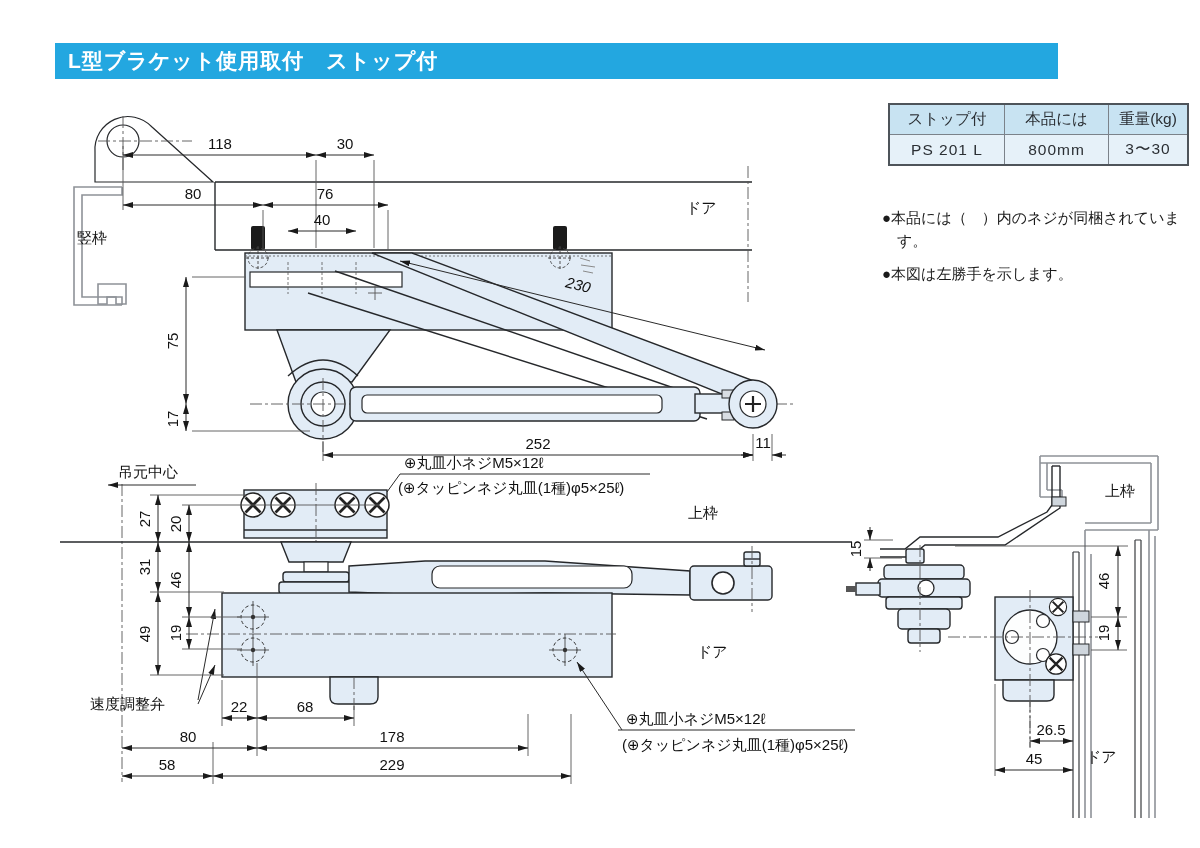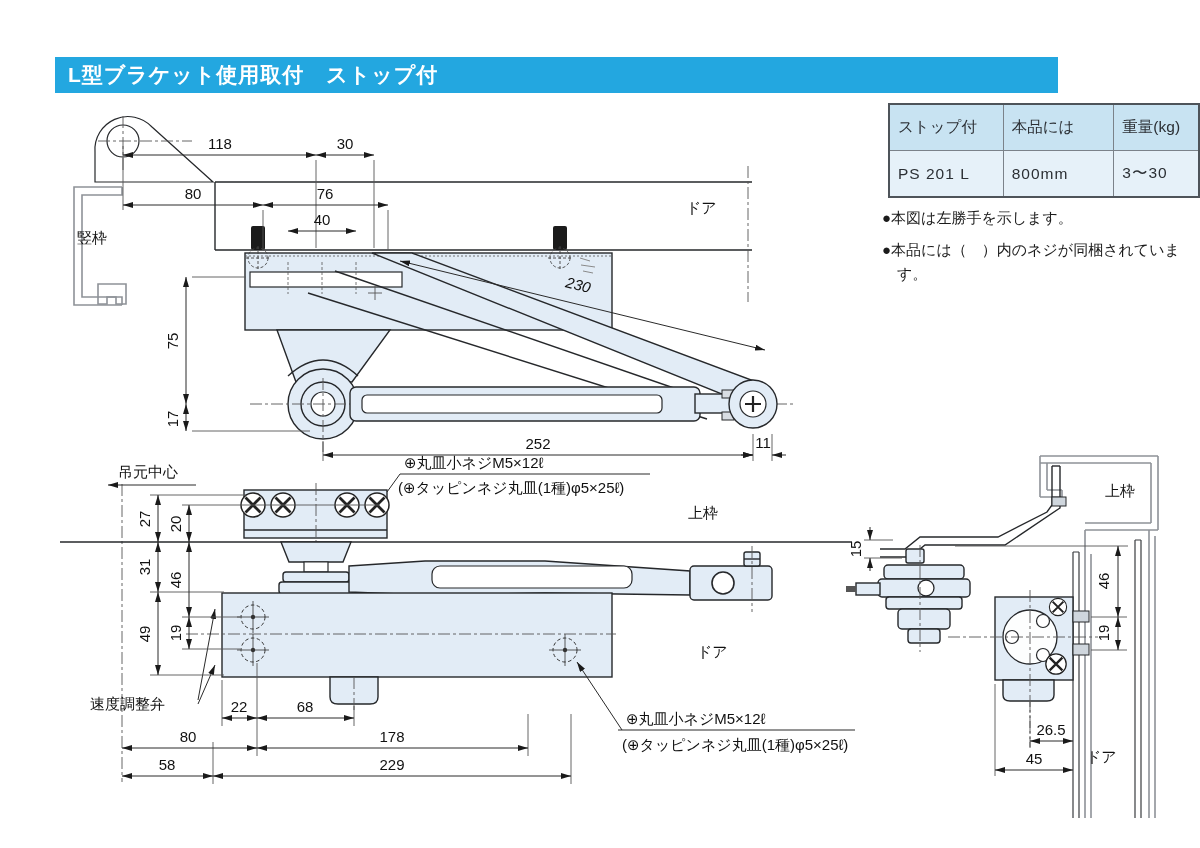--- a/index.html
+++ b/index.html
@@ -1,25 +1,25 @@
 <!DOCTYPE html>
 <html><head>
 <meta charset="utf-8">
 <style>
   html,body{margin:0;padding:0;background:#fff;}
   #page{position:relative;width:1200px;height:848px;background:#ffffff;overflow:hidden;
         font-family:"Liberation Sans","DejaVu Sans",sans-serif;}
   
-  #titlebar{position:absolute;left:55px;top:57px;width:1003px;height:36px;background:#23a7e0;
+  #titlebar{position:absolute;left:55px;top:43px;width:1003px;height:36px;background:#23a7e0;
             color:#fff;font-size:21px;font-weight:bold;line-height:36px;padding-left:13px;
             box-sizing:border-box;letter-spacing:1px;z-index:3;}
   
   #spec{position:absolute;left:888px;top:103px;z-index:3;border-collapse:collapse;
         border:2px solid #4e545a;font-size:15.5px;color:#2b2f34;}
-  #spec th,#spec td{border:1px solid #7b828a;text-align:left;padding:8px;height:29px;}
+  #spec th,#spec td{border:1px solid #7b828a;text-align:center;padding:0;height:29px;}
   #spec th{background:#c8e3f2;font-weight:normal;}
   #spec td{background:#e6f1f9;letter-spacing:1px;margin-left:47px;}
   #spec .c1{width:114px}#spec .c2{width:103px}#spec .c3{width:78px}
   
   #notes{position:absolute;left:882px;top:206px;width:302px;z-index:3;color:#1b1b1b;
          font-size:15px;line-height:1.55;}
   #notes .note{margin-bottom:9px;text-indent:-15px;padding-left:15px;}
   
   svg{position:absolute;left:0;top:0;z-index:1;}
   svg text{font-family:"Liberation Sans","DejaVu Sans",sans-serif;fill:#111;font-size:15px;}
@@ -51,22 +51,22 @@
     </tr>
     <tr>
       <td>PS 201 L</td>
       <td>800mm</td>
       <td>3〜30</td>
     </tr>
   </tbody>
     </table>
 
   <div id="notes">
+    <div class="note">●本品には（　）内のネジが同梱されています。</div>
     <div class="note">●本図は左勝手を示します。</div>
-    <div class="note">●本品には（　）内のネジが同梱されています。</div>
   </div>
 
   <svg width="1200" height="848" viewBox="0 0 1200 848">
     <defs>
       <marker id="aE" markerUnits="userSpaceOnUse" markerWidth="10" markerHeight="6" refX="10" refY="3" orient="auto">
         <path d="M0,0 L10,3 L0,6 Z" fill="#1a1a1a"></path>
       </marker>
       <marker id="aS" markerUnits="userSpaceOnUse" markerWidth="10" markerHeight="6" refX="0" refY="3" orient="auto">
         <path d="M10,0 L0,3 L10,6 Z" fill="#1a1a1a"></path>
       </marker>

